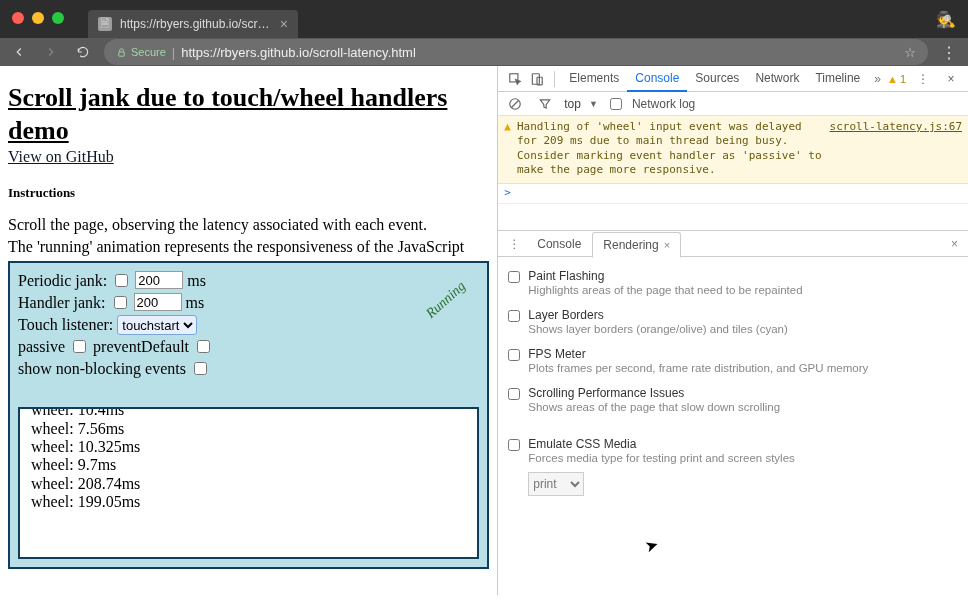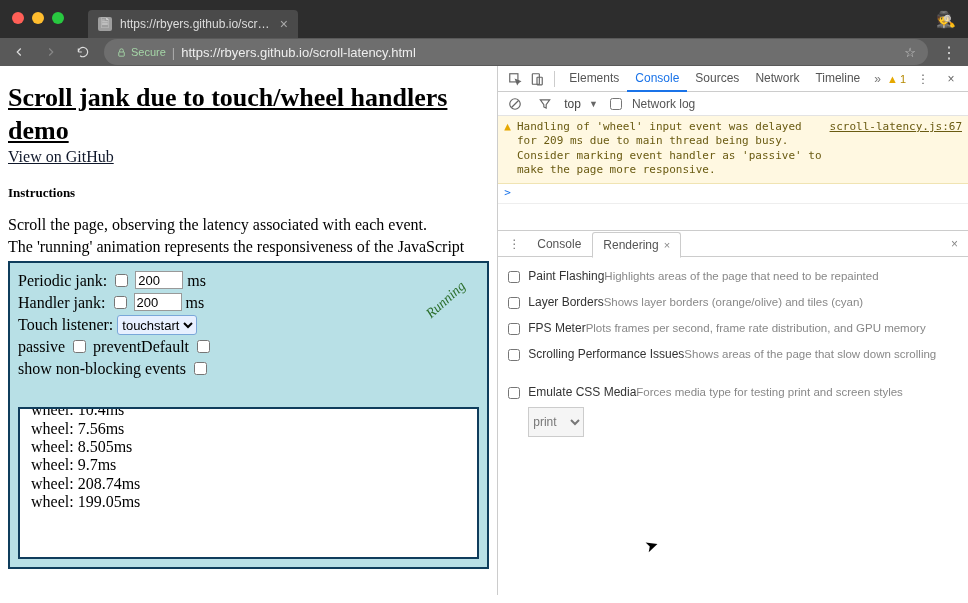--- a/index.html
+++ b/index.html
@@ -75,24 +75,24 @@
   .dt-drawer-tabs { height: 26px; display: flex; align-items: center; border-bottom: 1px solid #ccc; padding: 0 4px; }
   .dt-drawer-tabs .dots { color: #777; padding: 0 6px; cursor: pointer; }
   .dtab { padding: 0 10px; height: 26px; display: flex; align-items: center; color: #555; border: 1px solid transparent; border-bottom:none; cursor: pointer; }
   .dtab.active { border: 1px solid #ccc; border-bottom: 1px solid #fff; background: #fff; position: relative; top: 1px; border-radius:3px 3px 0 0; }
   .dtab .xclose { margin-left: 5px; color: #888; font-size: 11px; }
   .dt-drawer-tabs .closeall { margin-left: auto; color: #888; padding: 0 6px; cursor: pointer; }
 
   .render-body { padding: 6px 4px 10px 4px; overflow: auto; color: #444; }
   .opt { display: flex; align-items: flex-start; padding: 6px 4px 6px 6px; }
   .opt .chk3 { width: 12px; height: 12px; margin: 2px 8px 0 0; flex-shrink: 0; }
-  .opt .txt { display: flex; }
+  .opt .txt { display: flex; flex-direction: column; }
   .opt .ttl { color: #333; font-size: 12px; }
   .opt .desc { color: #888; font-size: 11.5px; margin-top: 1px; }
-  .media-sel { margin: 2px 4px 0 26px; width: 56px; height: 30px; font-size: 12px; color:#777; border:1px solid #ccc; background:#f5f5f5; }
+  .media-sel { margin: 2px 4px 0 26px; width: 56px; height: 24px; font-size: 12px; color:#777; border:1px solid #ccc; background:#f5f5f5; }
 
   .cursor-arrow { position: absolute; left: 645px; top: 536px; font-size: 16px; color: #000; pointer-events: none; transform: rotate(-18deg); }
 
   svg.icon { width: 14px; height: 14px; stroke: currentColor; fill: none; stroke-width: 2; }
 </style>
 </head>
 <body>
 
 <div class="titlebar">
   <div class="traffic-lights">
@@ -177,21 +177,21 @@
         <label>show non-blocking events</label>
         <input type="checkbox" class="chk" style="">
       </div>
 
       <div class="running">Running</div>
 
       <div class="logbox">
         <div class="clip" id="log-lines">
             <div class="line">wheel: 10.4ms</div>
             <div class="line">wheel: 7.56ms</div>
-            <div class="line">wheel: 8.505ms</div>
+            <div class="line">wheel: 10.325ms</div>
             <div class="line">wheel: 9.7ms</div>
             <div class="line">wheel: 208.74ms</div>
             <div class="line">wheel: 199.05ms</div>
           </div>
       </div>
     </div>
   </div>
 
   <div class="devtools">
     <div class="dt-tabs">

